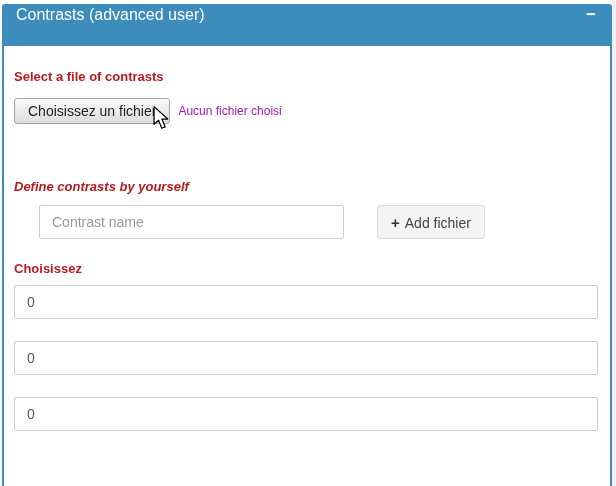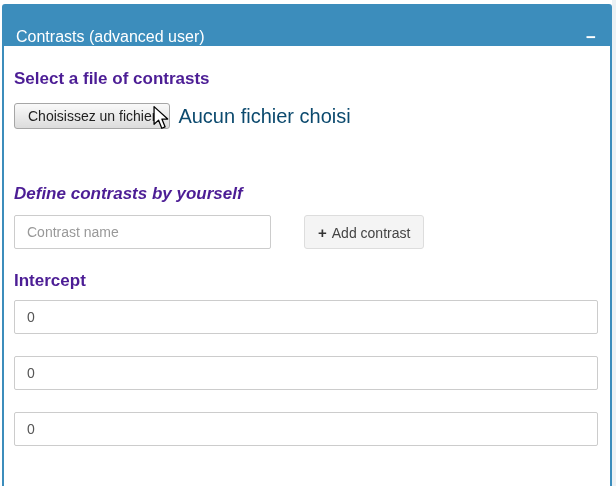--- a/index.html
+++ b/index.html
@@ -23,83 +23,83 @@
     box-sizing: border-box;
     background: #ffffff;
     border: 2px solid #3c8dbc;
     border-radius: 3px 3px 0 0;
   }
   .panel-header {
     background: #3c8dbc;
     color: #ffffff;
     height: 40px;
     display: flex;
-    align-items: flex-end;
+    align-items: flex-start;
     padding: 0 12px;
     font-size: 16px;
   }
   .panel-title { flex: 1 1 auto; }
   .collapse-btn {
     flex: 0 0 auto;
     font-weight: bold;
     font-size: 17px;
     line-height: 1;
     padding: 0 2px;
     cursor: pointer;
     user-select: none;
   }
   .panel-body { padding: 23px 12px 20px 10px; }
 
   .ctl-label {
     display: block;
     font-weight: bold;
-    font-size: 17px;
-    color: #4c1d95;
+    font-size: 13px;
+    color: #b91c1c;
     margin: 0 0 9px 0;
   }
   .file-group { margin-bottom: 55px; }
   .file-group .ctl-label { margin-bottom: 14px; }
   .file-row { display: flex; align-items: center; }
   .file-btn {
     display: inline-block;
     box-sizing: border-box;
     height: 26px;
     padding: 3px 13px 4px 13px;
     background: linear-gradient(#f9f9f9, #dcdcdc);
     border: 1px solid #a6a6a6;
     border-radius: 3px;
     font-family: "Liberation Sans", sans-serif;
     font-size: 14px;
     color: #222222;
     cursor: pointer;
   }
   .file-status {
-    font-size: 20px;
-    color: #0c4a6e;
+    font-size: 12px;
+    color: #a21caf;
     margin-left: 8px;
   }
 
   .form-control {
     box-sizing: border-box;
     height: 34px;
     border: 1px solid #cccccc;
     border-radius: 2px;
     padding: 6px 12px;
     font-family: "Liberation Sans", sans-serif;
     font-size: 14px;
     color: #555555;
     background: #ffffff;
     outline: none;
   }
   .form-control::placeholder { color: #999999; }
   .full { width: 100%; display: block; }
 
   .define-group .ctl-label { margin-bottom: 11px; font-style: italic; }
   .define-row { display: flex; align-items: center; }
-  .name-input { width: 257px; }
+  .name-input { width: 305px; margin-left: 25px; }
   .add-btn {
     margin-left: 33px;
     box-sizing: border-box;
     height: 34px;
     padding: 6px 13px;
     background: #f4f4f4;
     border: 1px solid #dddddd;
     border-radius: 3px;
     font-family: "Liberation Sans", sans-serif;
     font-size: 14px;
@@ -142,26 +142,26 @@
       <div class="file-row">
         <button class="file-btn">Choisissez un fichier</button>
         <span class="file-status">Aucun fichier choisi</span>
       </div>
     </div>
 
     <div class="define-group">
       <span class="ctl-label">Define contrasts by yourself</span>
       <div class="define-row">
         <input type="text" class="form-control name-input" placeholder="Contrast name" style="">
-        <button class="add-btn"><span class="plus">+</span><span>Add contrast</span></button>
+        <button class="add-btn"><span class="plus">+</span><span>Add fichier</span></button>
       </div>
     </div>
 
     <div class="coef-group">
-      <span class="ctl-label">Intercept</span>
+      <span class="ctl-label">Choisissez</span>
       <input type="text" class="form-control full" value="0" style="">
     </div>
 
     <div class="coef-group">
       <input type="text" class="form-control full" value="0" style="">
     </div>
 
     <div class="coef-group">
       <input type="text" class="form-control full" value="0" style="">
     </div>

